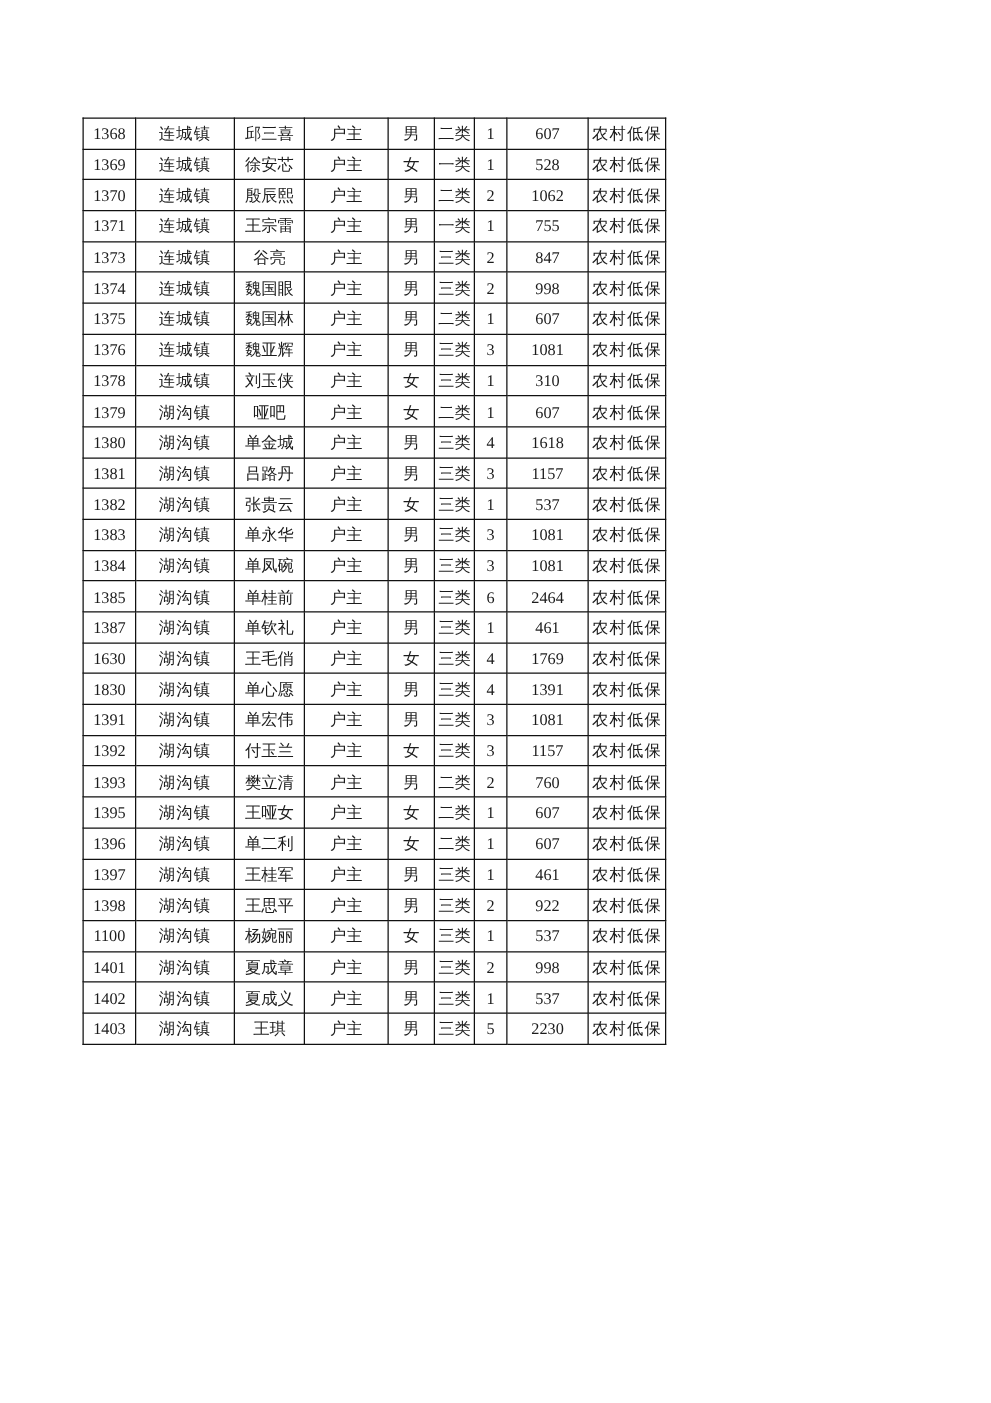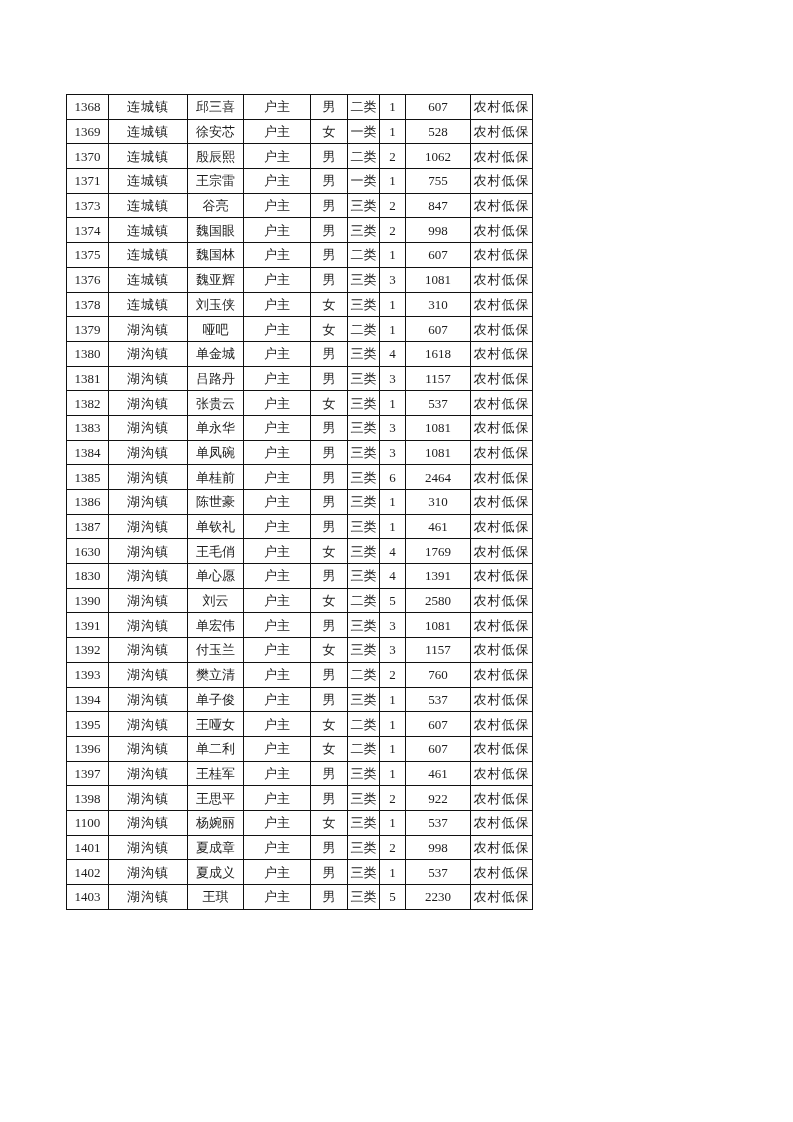--- a/index.html
+++ b/index.html
@@ -233,31 +233,20 @@
         <td class="col-1">湖沟镇</td>
         <td class="col-2">单桂前</td>
         <td class="col-3">户主</td>
         <td class="col-4">男</td>
         <td class="col-5">三类</td>
         <td class="col-6">6</td>
         <td class="col-7">2464</td>
         <td class="col-8">农村低保</td>
       </tr>
       <tr>
-        <td class="col-0">1386</td>
-        <td class="col-1">湖沟镇</td>
-        <td class="col-2">陈世豪</td>
-        <td class="col-3">户主</td>
-        <td class="col-4">男</td>
-        <td class="col-5">三类</td>
-        <td class="col-6">1</td>
-        <td class="col-7">310</td>
-        <td class="col-8">农村低保</td>
-      </tr>
-      <tr>
         <td class="col-0">1387</td>
         <td class="col-1">湖沟镇</td>
         <td class="col-2">单钦礼</td>
         <td class="col-3">户主</td>
         <td class="col-4">男</td>
         <td class="col-5">三类</td>
         <td class="col-6">1</td>
         <td class="col-7">461</td>
         <td class="col-8">农村低保</td>
       </tr>
@@ -277,31 +266,20 @@
         <td class="col-1">湖沟镇</td>
         <td class="col-2">单心愿</td>
         <td class="col-3">户主</td>
         <td class="col-4">男</td>
         <td class="col-5">三类</td>
         <td class="col-6">4</td>
         <td class="col-7">1391</td>
         <td class="col-8">农村低保</td>
       </tr>
       <tr>
-        <td class="col-0">1390</td>
-        <td class="col-1">湖沟镇</td>
-        <td class="col-2">刘云</td>
-        <td class="col-3">户主</td>
-        <td class="col-4">女</td>
-        <td class="col-5">二类</td>
-        <td class="col-6">5</td>
-        <td class="col-7">2580</td>
-        <td class="col-8">农村低保</td>
-      </tr>
-      <tr>
         <td class="col-0">1391</td>
         <td class="col-1">湖沟镇</td>
         <td class="col-2">单宏伟</td>
         <td class="col-3">户主</td>
         <td class="col-4">男</td>
         <td class="col-5">三类</td>
         <td class="col-6">3</td>
         <td class="col-7">1081</td>
         <td class="col-8">农村低保</td>
       </tr>
@@ -318,31 +296,20 @@
       </tr>
       <tr>
         <td class="col-0">1393</td>
         <td class="col-1">湖沟镇</td>
         <td class="col-2">樊立清</td>
         <td class="col-3">户主</td>
         <td class="col-4">男</td>
         <td class="col-5">二类</td>
         <td class="col-6">2</td>
         <td class="col-7">760</td>
-        <td class="col-8">农村低保</td>
-      </tr>
-      <tr>
-        <td class="col-0">1394</td>
-        <td class="col-1">湖沟镇</td>
-        <td class="col-2">单子俊</td>
-        <td class="col-3">户主</td>
-        <td class="col-4">男</td>
-        <td class="col-5">三类</td>
-        <td class="col-6">1</td>
-        <td class="col-7">537</td>
         <td class="col-8">农村低保</td>
       </tr>
       <tr>
         <td class="col-0">1395</td>
         <td class="col-1">湖沟镇</td>
         <td class="col-2">王哑女</td>
         <td class="col-3">户主</td>
         <td class="col-4">女</td>
         <td class="col-5">二类</td>
         <td class="col-6">1</td>

